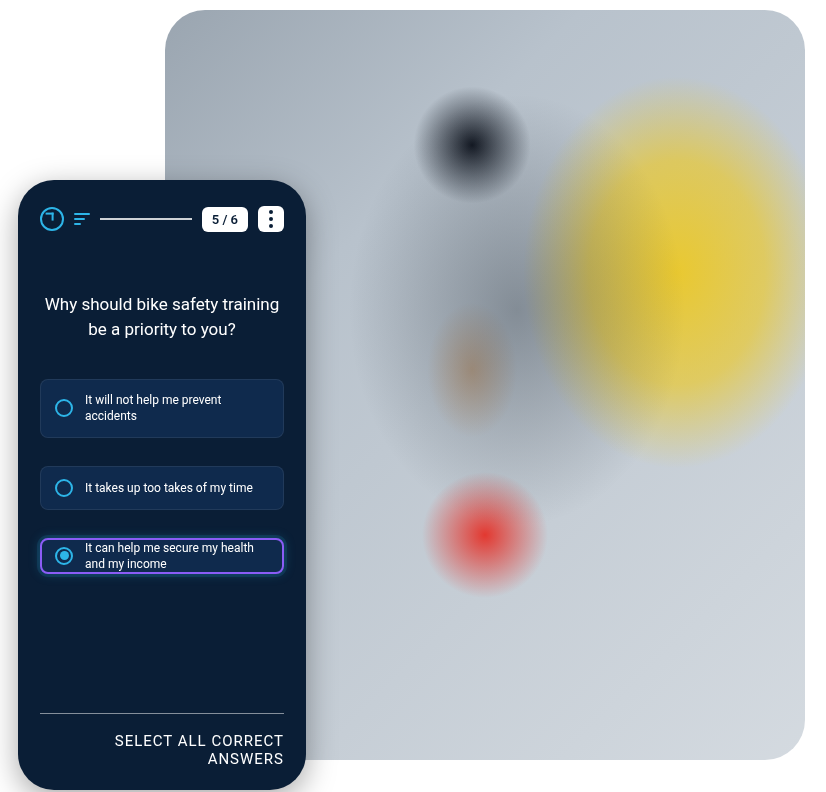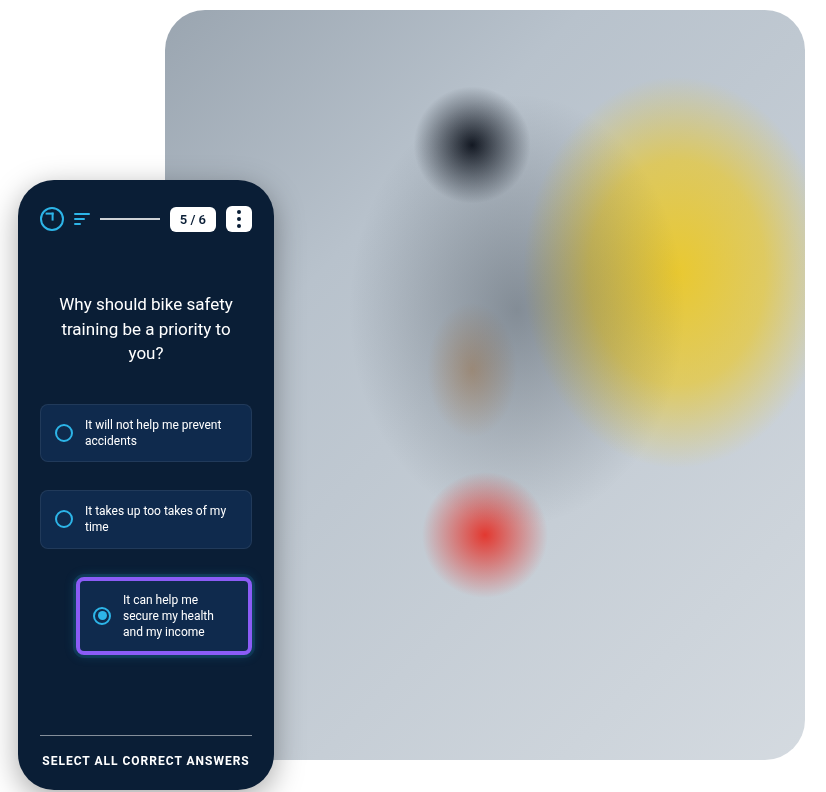--- a/index.html
+++ b/index.html
@@ -28,21 +28,21 @@
     radial-gradient(ellipse 280px 360px at 55% 40%, rgba(20,30,40,0.35) 0%, transparent 60%),
     radial-gradient(ellipse 220px 280px at 80% 35%, rgba(240,200,20,0.85) 0%, rgba(240,200,20,0.6) 40%, transparent 70%),
     radial-gradient(ellipse 90px 90px at 50% 70%, rgba(230,40,30,0.9) 0%, transparent 70%),
     radial-gradient(ellipse 60px 90px at 48% 48%, rgba(190,160,130,0.85) 0%, transparent 75%),
     radial-gradient(ellipse 90px 90px at 48% 18%, rgba(10,15,25,0.95) 0%, transparent 65%);
 }
 .phone {
   position: absolute;
   left: 18px;
   top: 180px;
-  width: 256px;
+  width: 288px;
   height: 610px;
   background: #0a1e36;
   border-radius: 36px;
   box-shadow: 0 8px 30px rgba(0,0,0,0.35);
   padding: 26px 22px 22px 22px;
   display: flex;
   flex-direction: column;
   color: #fff;
 }
 .phone-header {
@@ -141,43 +141,42 @@
 .option .radio {
   width: 18px; height: 18px;
   border: 2px solid #2db5e8;
   border-radius: 50%;
   flex: 0 0 auto;
   display: flex;
   align-items: center;
   justify-content: center;
 }
 .option.selected {
-  border: 4px solid #8b5cf6;
+  border: 2px solid #8b5cf6;
   box-shadow: 0 0 0 3px rgba(45,181,232,0.12), 0 0 12px rgba(45,181,232,0.25);
-  padding: 11px 13px;
-  margin-left: 36px;
+  padding: 0 13px;
 }
 .option.selected .radio::after {
   content: "";
   width: 9px; height: 9px;
   background: #2db5e8;
   border-radius: 50%;
 }
 .footer {
   margin-top: auto;
 }
 .footer-line {
   height: 1px;
   background: rgba(255,255,255,0.5);
   margin-bottom: 18px;
 }
 .footer-text {
-  text-align: center;
-  font-size: 12px;
-  font-weight: 700;
+  text-align: right;
+  font-size: 15px;
+  font-weight: 400;
   letter-spacing: 1px;
 }
 </style>
 </head>
 <body>
 
 <div class="bg-photo"></div>
 
 <div class="phone">
 

